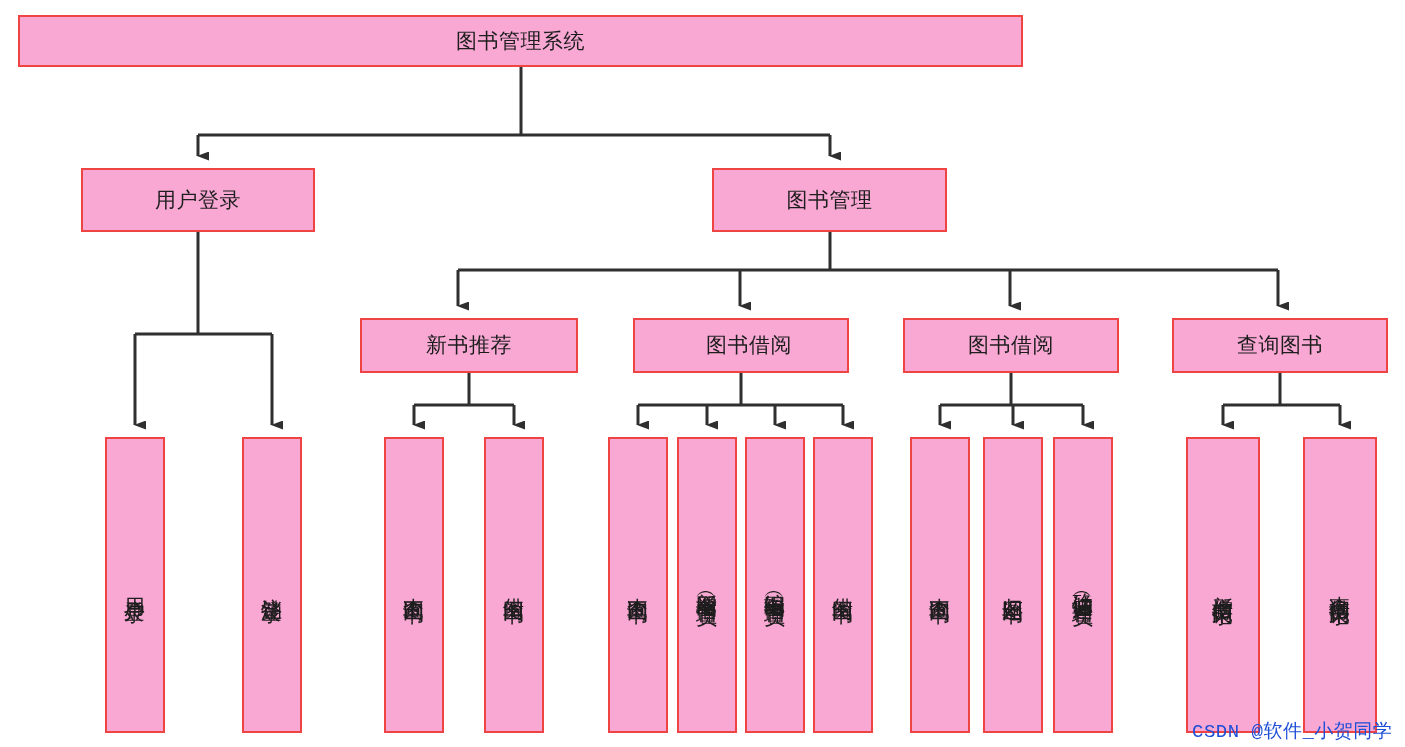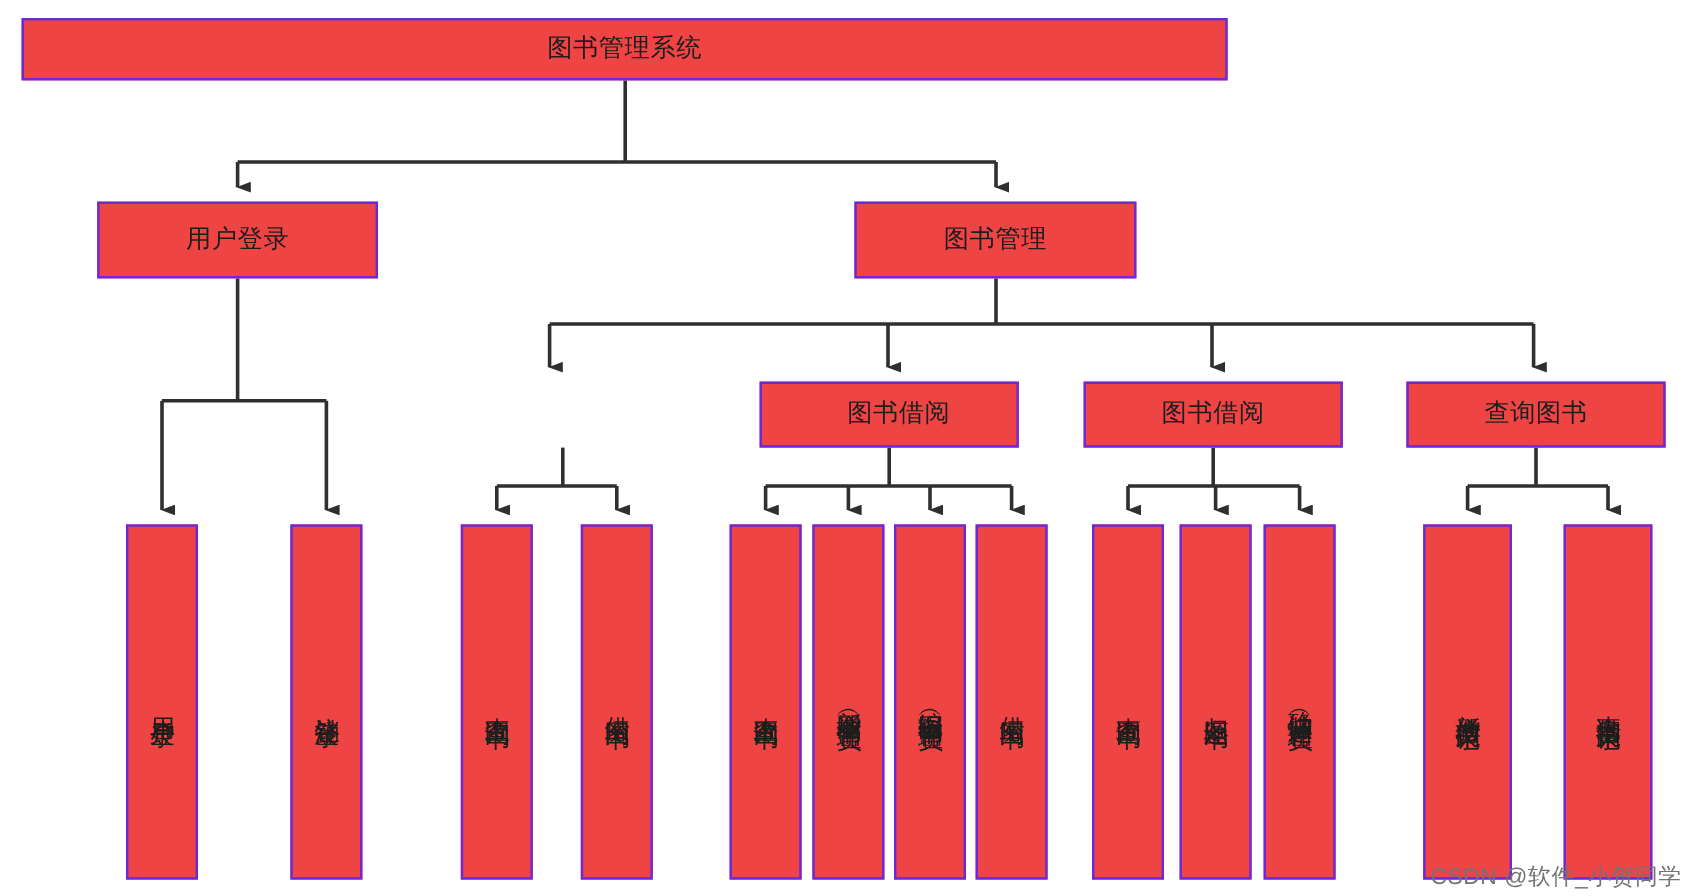--- a/index.html
+++ b/index.html
@@ -22,22 +22,22 @@
   #diagram-svg {
     position: absolute;
     left: 0;
     top: 0;
     width: 1405px;
     height: 747px;
   }
   .node {
     position: absolute;
     box-sizing: border-box;
-    background: #ef4444;
-    border: 2px solid #6d28d9;
+    background: #f9a8d4;
+    border: 2px solid #ef4444;
     display: flex;
     align-items: center;
     justify-content: center;
     z-index: 2;
   }
   .node .node-label {
     display: block;
     text-align: center;
     color: #1d1d1d;
     line-height: 1.18;
@@ -55,25 +55,25 @@
     writing-mode: vertical-rl;
     text-orientation: upright;
     font-size: 21px;
     letter-spacing: 2px;
     line-height: 1.0;
     max-height: 280px;
   }
   .watermark {
     position: absolute;
     font-size: 19px;
-    color: #737373;
+    color: #1d4ed8;
     letter-spacing: 0.5px;
     white-space: nowrap;
     z-index: 5;
-    font-family: Liberation Sans, sans-serif;
+    font-family: Liberation Mono, monospace;
   }
 </style>
 </head>
 <body>
 
 <div id="diagram-root">
 
   <svg id="diagram-svg" viewBox="0 0 1405 747" xmlns="http://www.w3.org/2000/svg">
     <defs>
       <marker id="arrowhead" markerWidth="9" markerHeight="12" refX="4.5" refY="11" orient="auto" markerUnits="userSpaceOnUse">
@@ -129,20 +129,23 @@
     <span class="node-label">图书管理系统</span>
   </div>
 
   <div class="node horizontal" style="left:81px; top:168px; width:234px; height:64px;">
     <span class="node-label">用户登录</span>
   </div>
   <div class="node horizontal" style="left:712px; top:168px; width:235px; height:64px;align-items:center;">
     <span class="node-label">图书管理</span>
   </div>
 
+  <div class="node horizontal" style="left:360px; top:318px; width:218px; height:55px;">
+    <span class="node-label">新书推荐</span>
+  </div>
   <div class="node horizontal" style="left:633px; top:318px; width:216px; height:55px;padding-left:16px;">
     <span class="node-label">图书借阅</span>
   </div>
   <div class="node horizontal" style="left:903px; top:318px; width:216px; height:55px;">
     <span class="node-label">图书借阅</span>
   </div>
   <div class="node horizontal" style="left:1172px; top:318px; width:216px; height:55px;">
     <span class="node-label">查询图书</span>
   </div>
 

